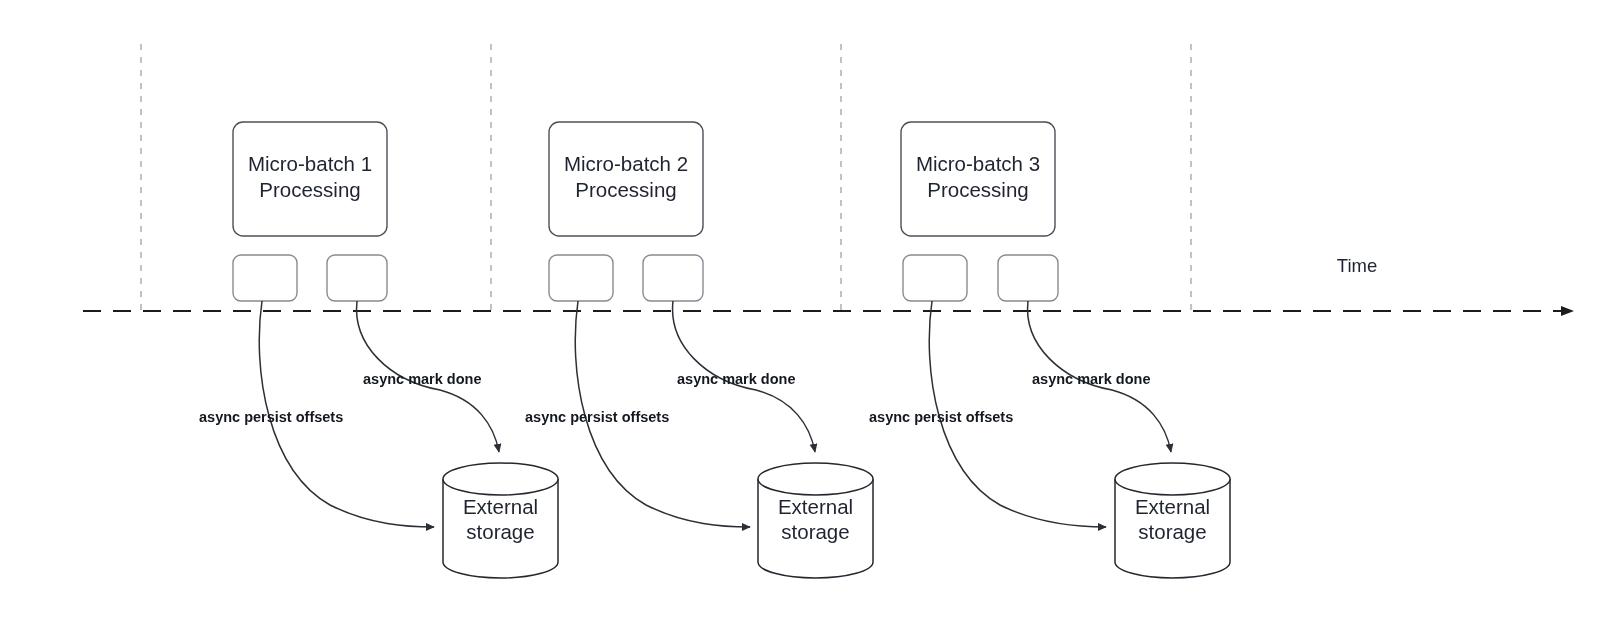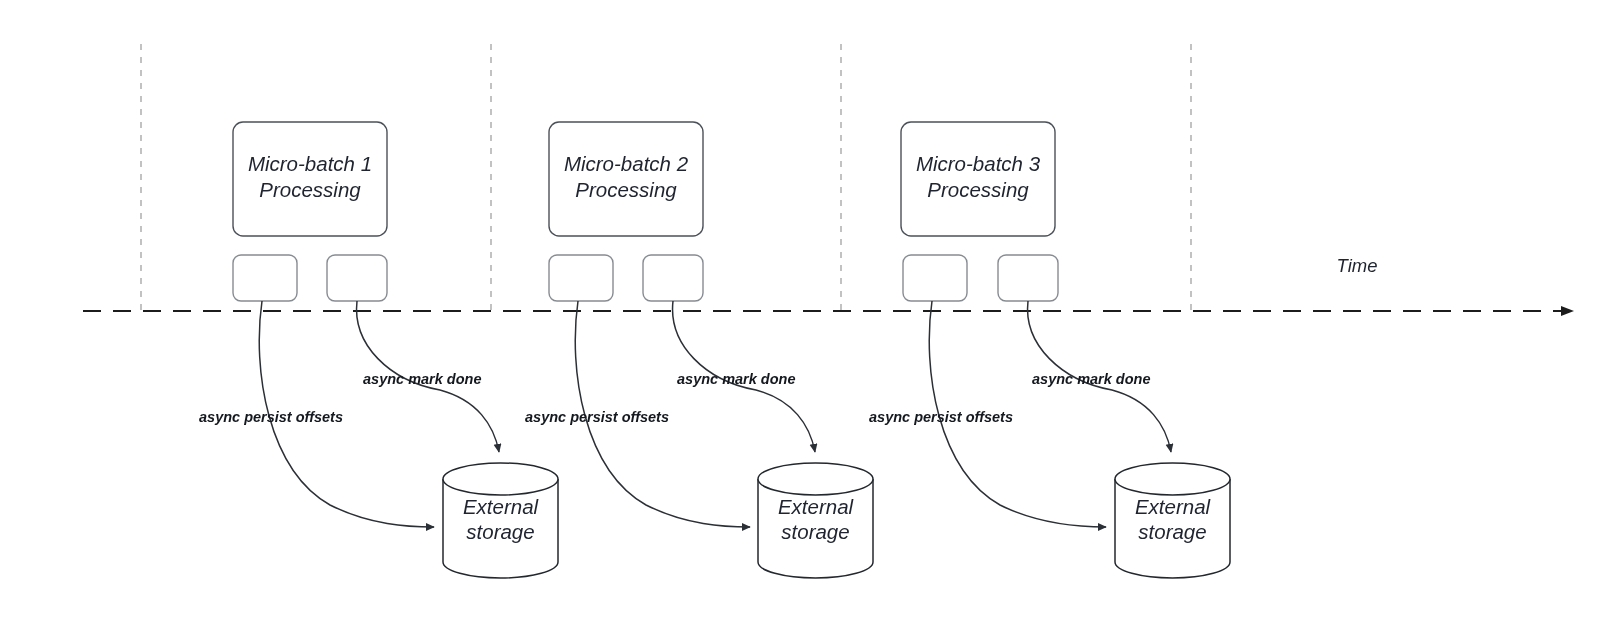--- a/index.html
+++ b/index.html
@@ -11,21 +11,20 @@
     width: 1600px;
     height: 642px;
     font-family: "Liberation Sans", sans-serif;
     color: #1f2430;
     overflow: hidden;
   }
   #diagram-root {
     position: relative;
     width: 1600px;
     height: 642px;
-    font-style: italic;
   }
   svg.canvas {
     display: block;
     width: 1600px;
     height: 642px;
   }
   .box-shape {
     fill: #ffffff;
     stroke: #4b5059;
     stroke-width: 1.4;

